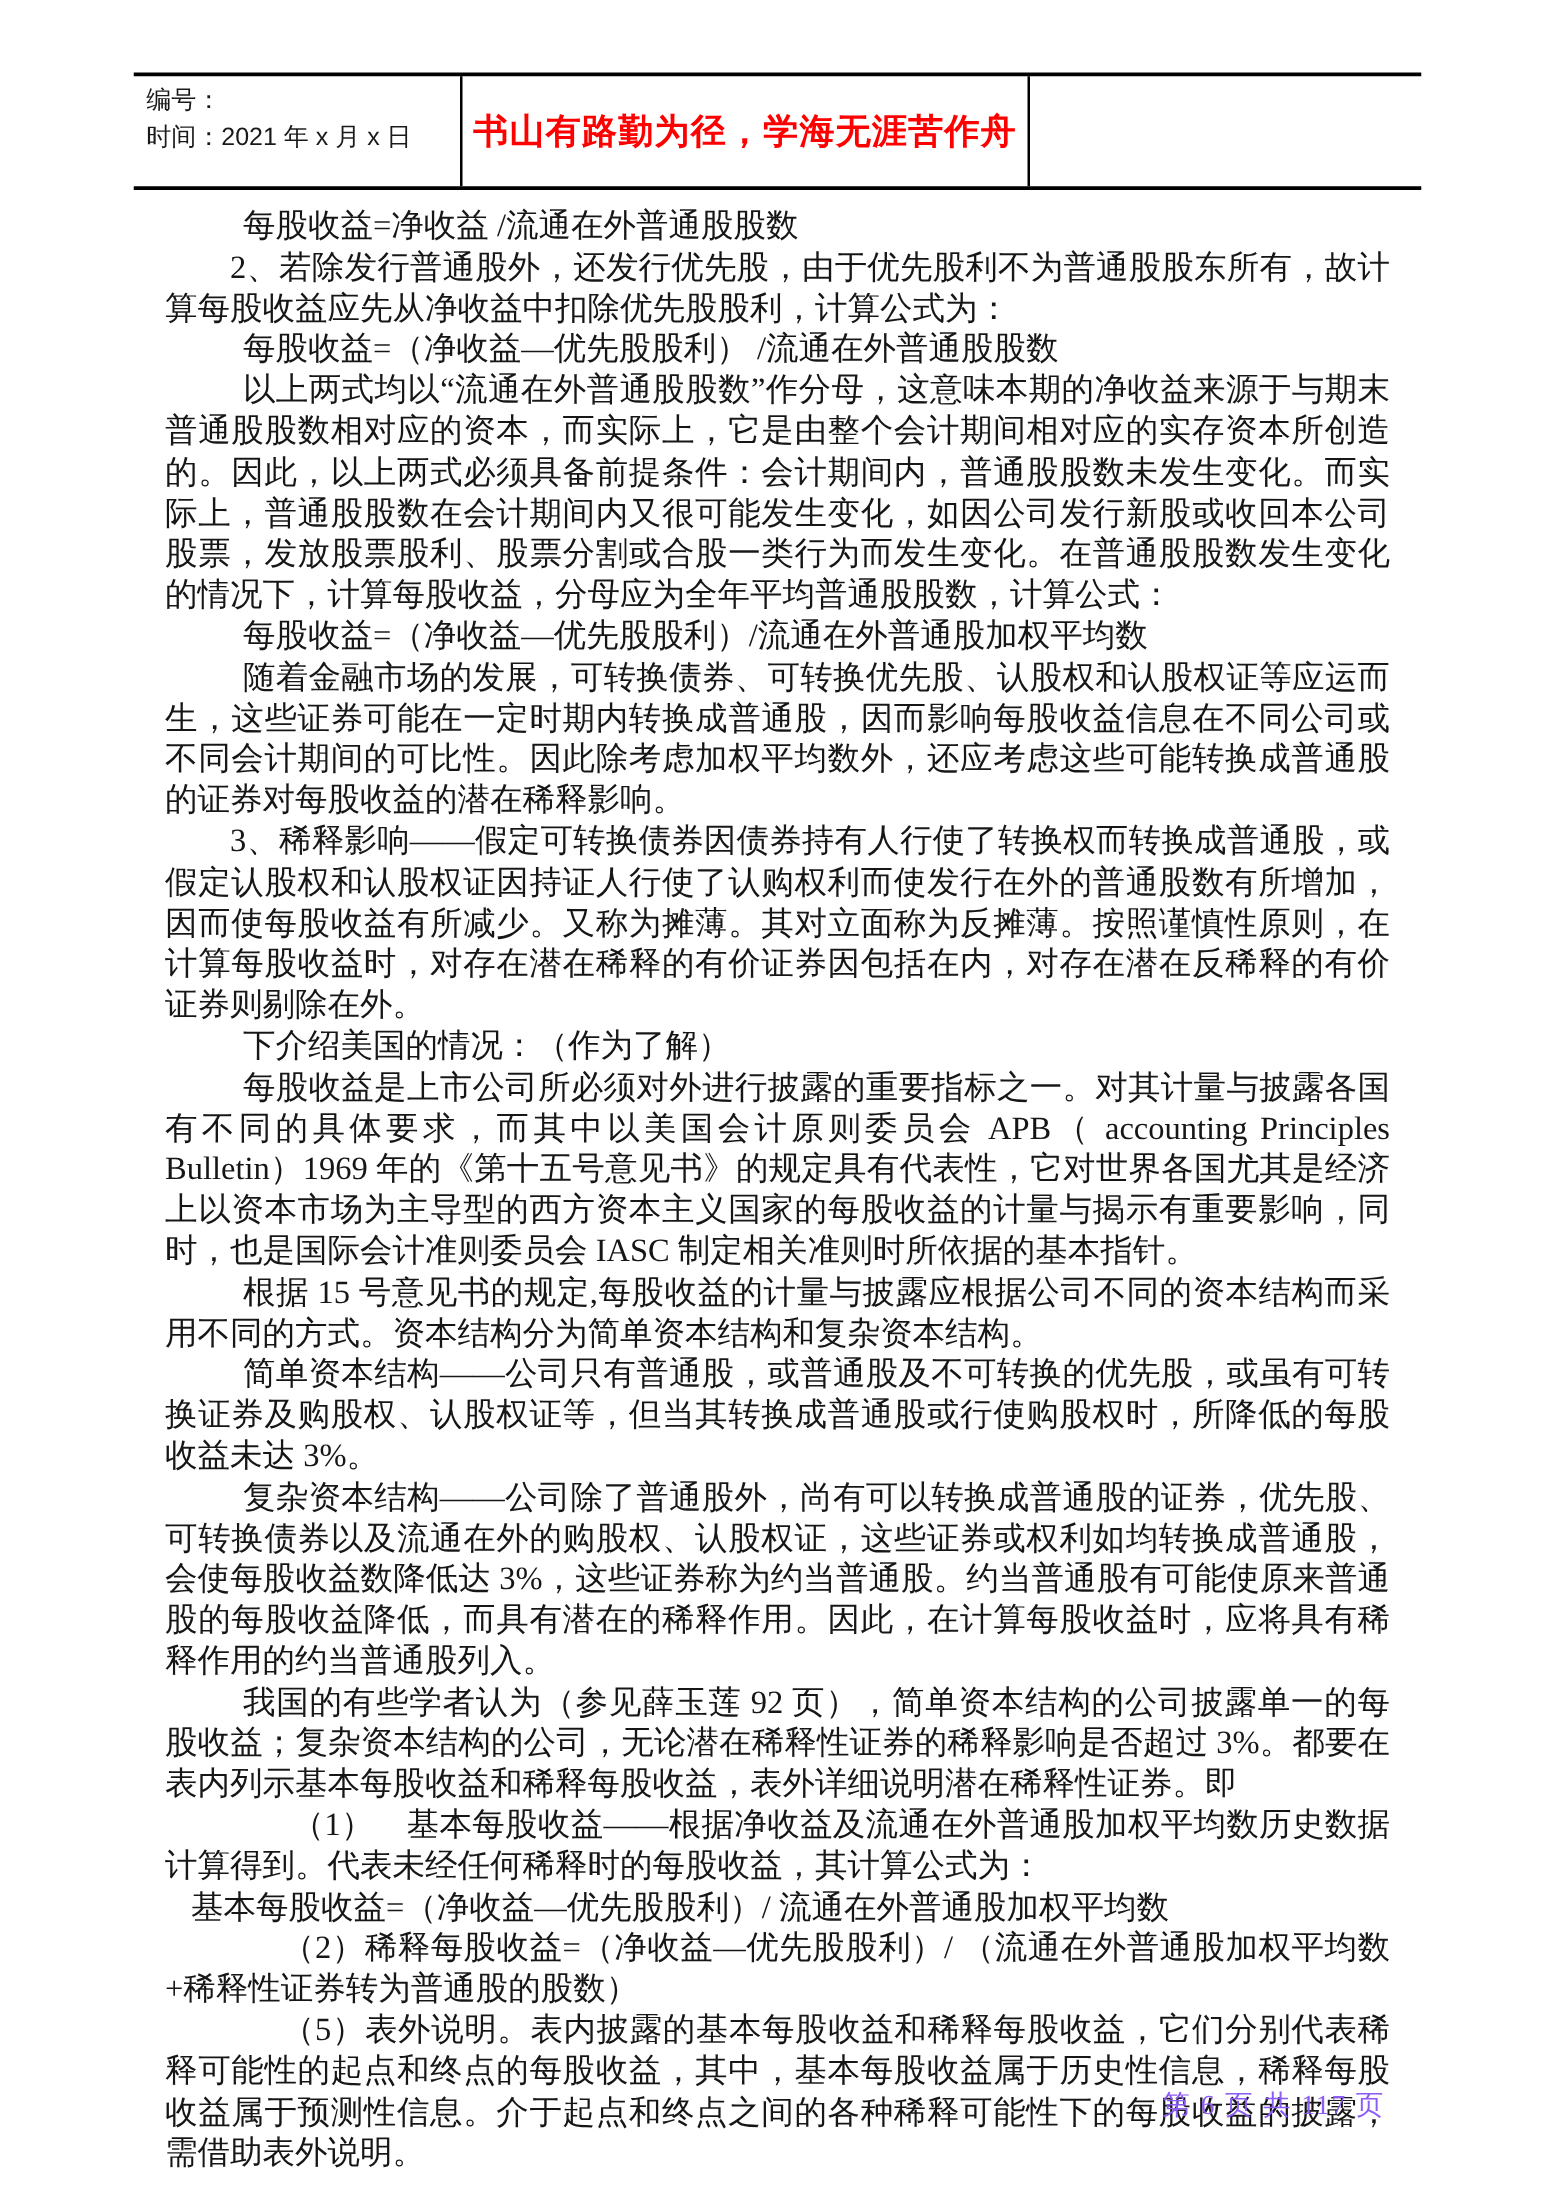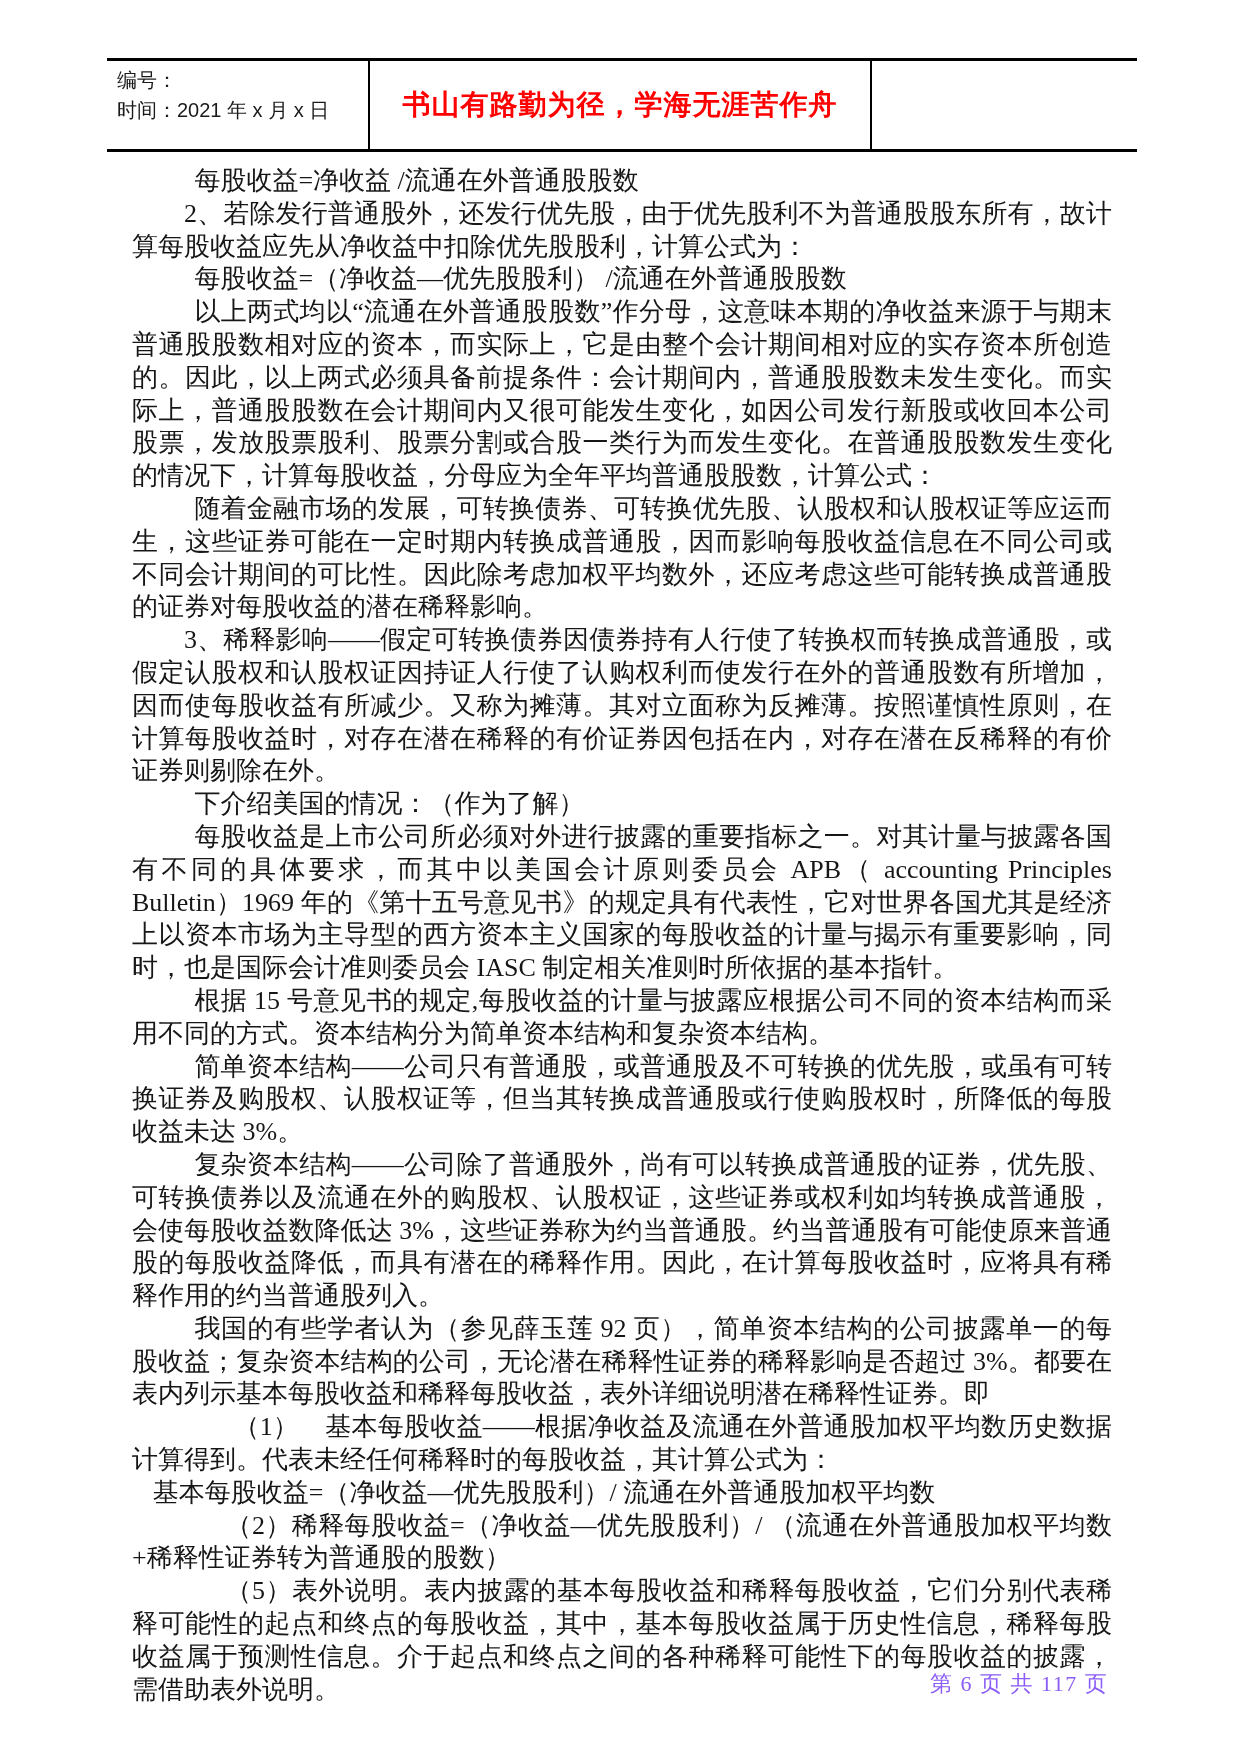--- a/index.html
+++ b/index.html
@@ -34,21 +34,21 @@
   }
   .h-cell-left {
     width: 263px;
     border-right: 2px solid #000000;
     padding: 4px 0 0 10px;
     font-size: 20px;
     line-height: 30px;
     font-family: "Liberation Sans", "DejaVu Sans", sans-serif;
   }
   .h-cell-mid {
-    width: 502px;
+    width: 454px;
     border-right: 2px solid #000000;
     display: flex;
     align-items: center;
     justify-content: center;
   }
   .slogan {
     color: #ff0000;
     font-size: 28px;
     font-weight: bold;
     letter-spacing: 1px;
@@ -102,20 +102,21 @@
     <div class="h-cell h-cell-mid">
       <span class="slogan">书山有路勤为径，学海无涯苦作舟</span>
     </div>
   </div>
 
   <div class="doc-body">
       <p style="text-indent: 2.4em;">每股收益=净收益 /流通在外普通股股数</p>
       <p style="text-indent: 2em;">2、若除发行普通股外，还发行优先股，由于优先股利不为普通股股东所有，故计算每股收益应先从净收益中扣除优先股股利，计算公式为：</p>
       <p style="text-indent: 2.4em;">每股收益=（净收益—优先股股利） /流通在外普通股股数</p>
       <p style="text-indent: 2.4em;">以上两式均以“流通在外普通股股数”作分母，这意味本期的净收益来源于与期末普通股股数相对应的资本，而实际上，它是由整个会计期间相对应的实存资本所创造的。因此，以上两式必须具备前提条件：会计期间内，普通股股数未发生变化。而实际上，普通股股数在会计期间内又很可能发生变化，如因公司发行新股或收回本公司股票，发放股票股利、股票分割或合股一类行为而发生变化。在普通股股数发生变化的情况下，计算每股收益，分母应为全年平均普通股股数，计算公式：</p>
+      <p style="text-indent: 2.4em;">每股收益=（净收益—优先股股利）/流通在外普通股加权平均数</p>
       <p style="text-indent: 2.4em;">随着金融市场的发展，可转换债券、可转换优先股、认股权和认股权证等应运而生，这些证券可能在一定时期内转换成普通股，因而影响每股收益信息在不同公司或不同会计期间的可比性。因此除考虑加权平均数外，还应考虑这些可能转换成普通股的证券对每股收益的潜在稀释影响。</p>
       <p style="text-indent: 2em;">3、稀释影响——假定可转换债券因债券持有人行使了转换权而转换成普通股，或假定认股权和认股权证因持证人行使了认购权利而使发行在外的普通股数有所增加，因而使每股收益有所减少。又称为摊薄。其对立面称为反摊薄。按照谨慎性原则，在计算每股收益时，对存在潜在稀释的有价证券因包括在内，对存在潜在反稀释的有价证券则剔除在外。</p>
       <p style="text-indent: 2.4em;">下介绍美国的情况：（作为了解）</p>
       <p style="text-indent: 2.4em;">每股收益是上市公司所必须对外进行披露的重要指标之一。对其计量与披露各国有不同的具体要求，而其中以美国会计原则委员会 APB（ accounting  Principles  Bulletin）1969 年的《第十五号意见书》的规定具有代表性，它对世界各国尤其是经济上以资本市场为主导型的西方资本主义国家的每股收益的计量与揭示有重要影响，同时，也是国际会计准则委员会 IASC 制定相关准则时所依据的基本指针。</p>
       <p style="text-indent: 2.4em;">根据 15 号意见书的规定,每股收益的计量与披露应根据公司不同的资本结构而采用不同的方式。资本结构分为简单资本结构和复杂资本结构。</p>
       <p style="text-indent: 2.4em;">简单资本结构——公司只有普通股，或普通股及不可转换的优先股，或虽有可转换证券及购股权、认股权证等，但当其转换成普通股或行使购股权时，所降低的每股收益未达 3%。</p>
       <p style="text-indent: 2.4em;">复杂资本结构——公司除了普通股外，尚有可以转换成普通股的证券，优先股、可转换债券以及流通在外的购股权、认股权证，这些证券或权利如均转换成普通股，会使每股收益数降低达 3%，这些证券称为约当普通股。约当普通股有可能使原来普通股的每股收益降低，而具有潜在的稀释作用。因此，在计算每股收益时，应将具有稀释作用的约当普通股列入。</p>
       <p style="text-indent: 2.4em;">我国的有些学者认为（参见薛玉莲 92 页），简单资本结构的公司披露单一的每股收益；复杂资本结构的公司，无论潜在稀释性证券的稀释影响是否超过 3%。都要在表内列示基本每股收益和稀释每股收益，表外详细说明潜在稀释性证券。即</p>
       <p style="text-indent: 3.9em;">（1）　基本每股收益——根据净收益及流通在外普通股加权平均数历史数据计算得到。代表未经任何稀释时的每股收益，其计算公式为：</p>
       <p style="text-indent: 0.8em;">基本每股收益=（净收益—优先股股利）/ 流通在外普通股加权平均数</p>

